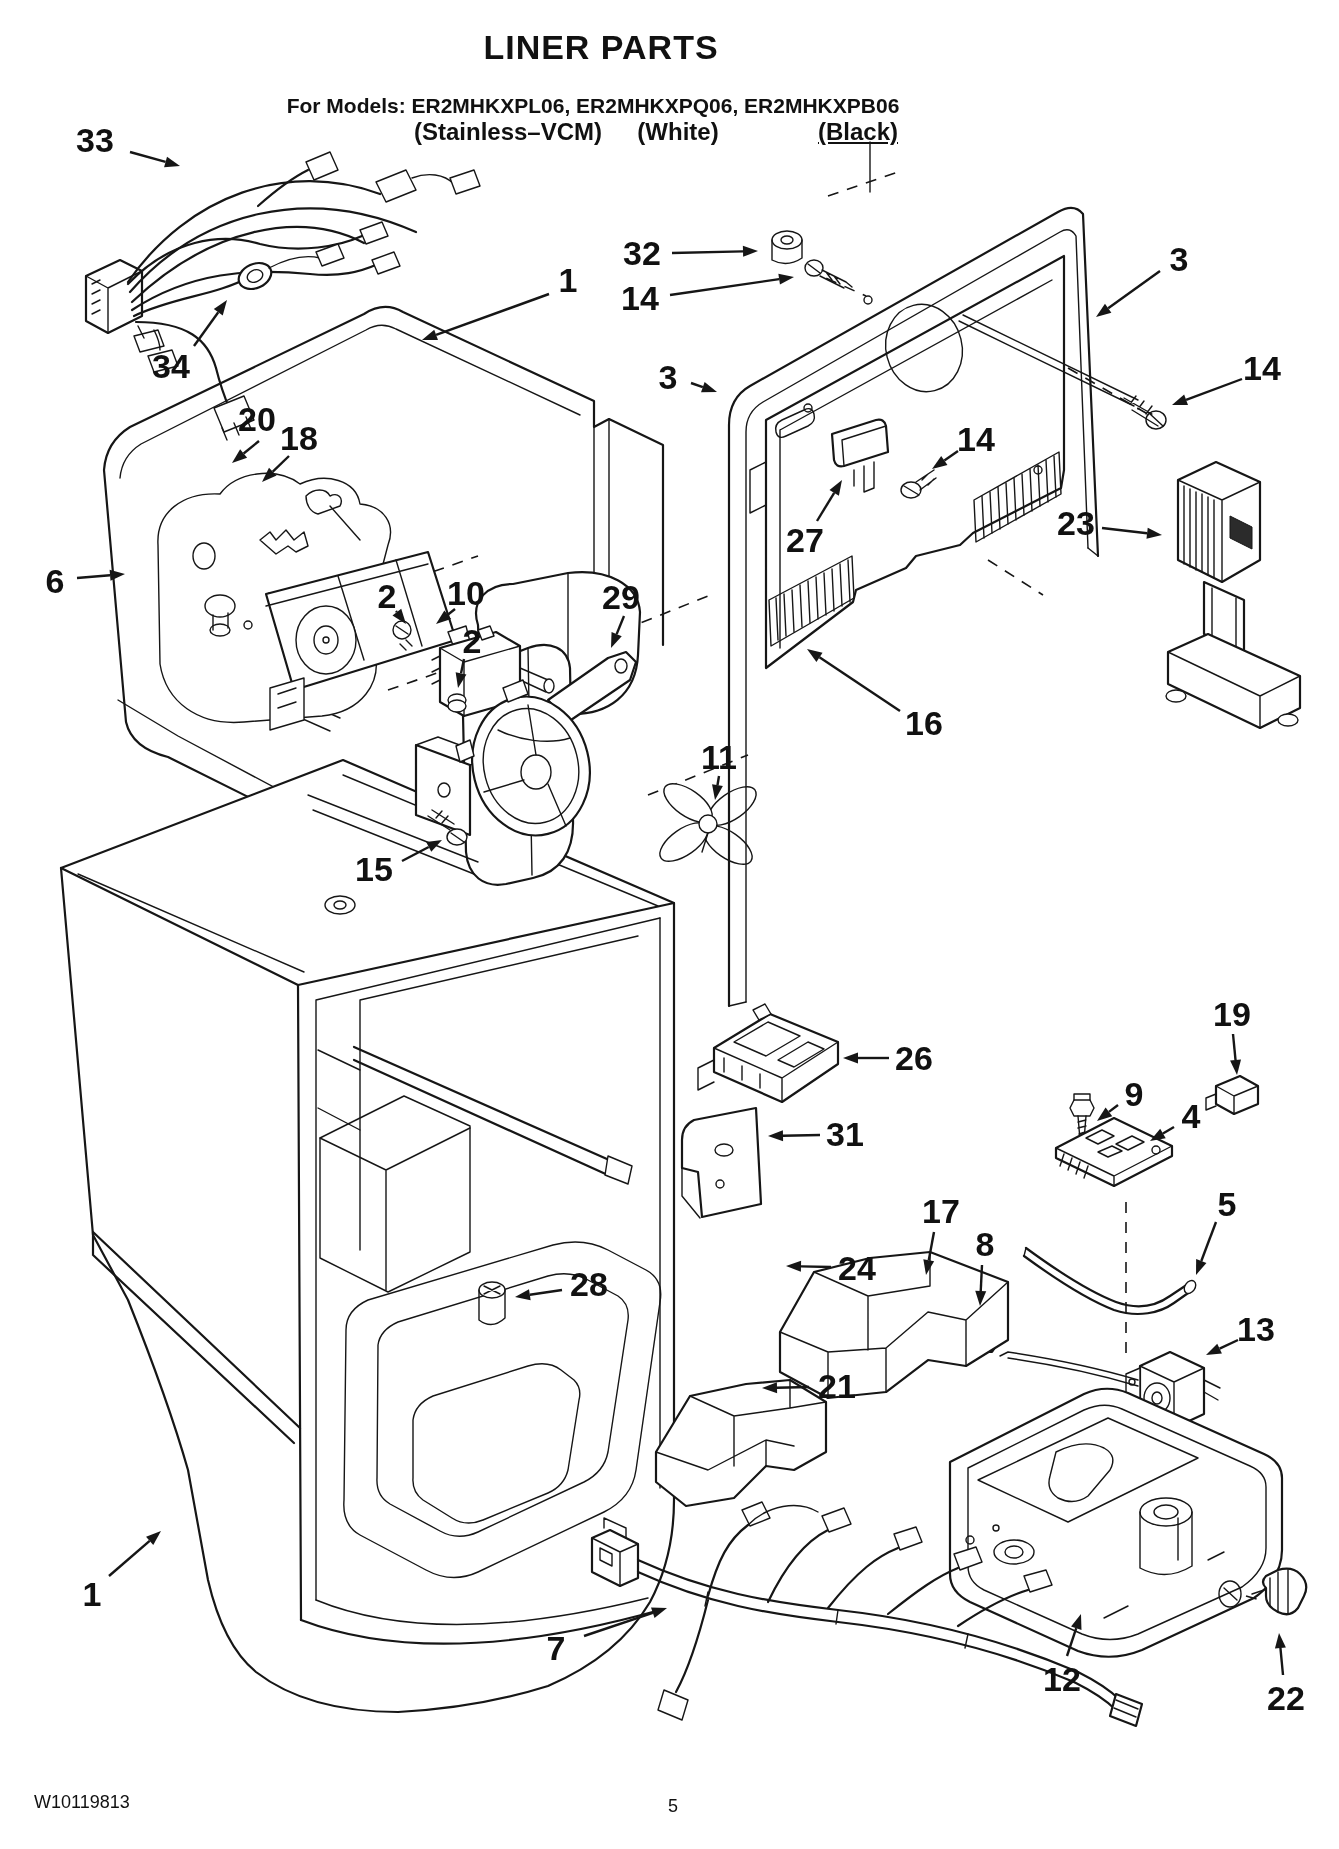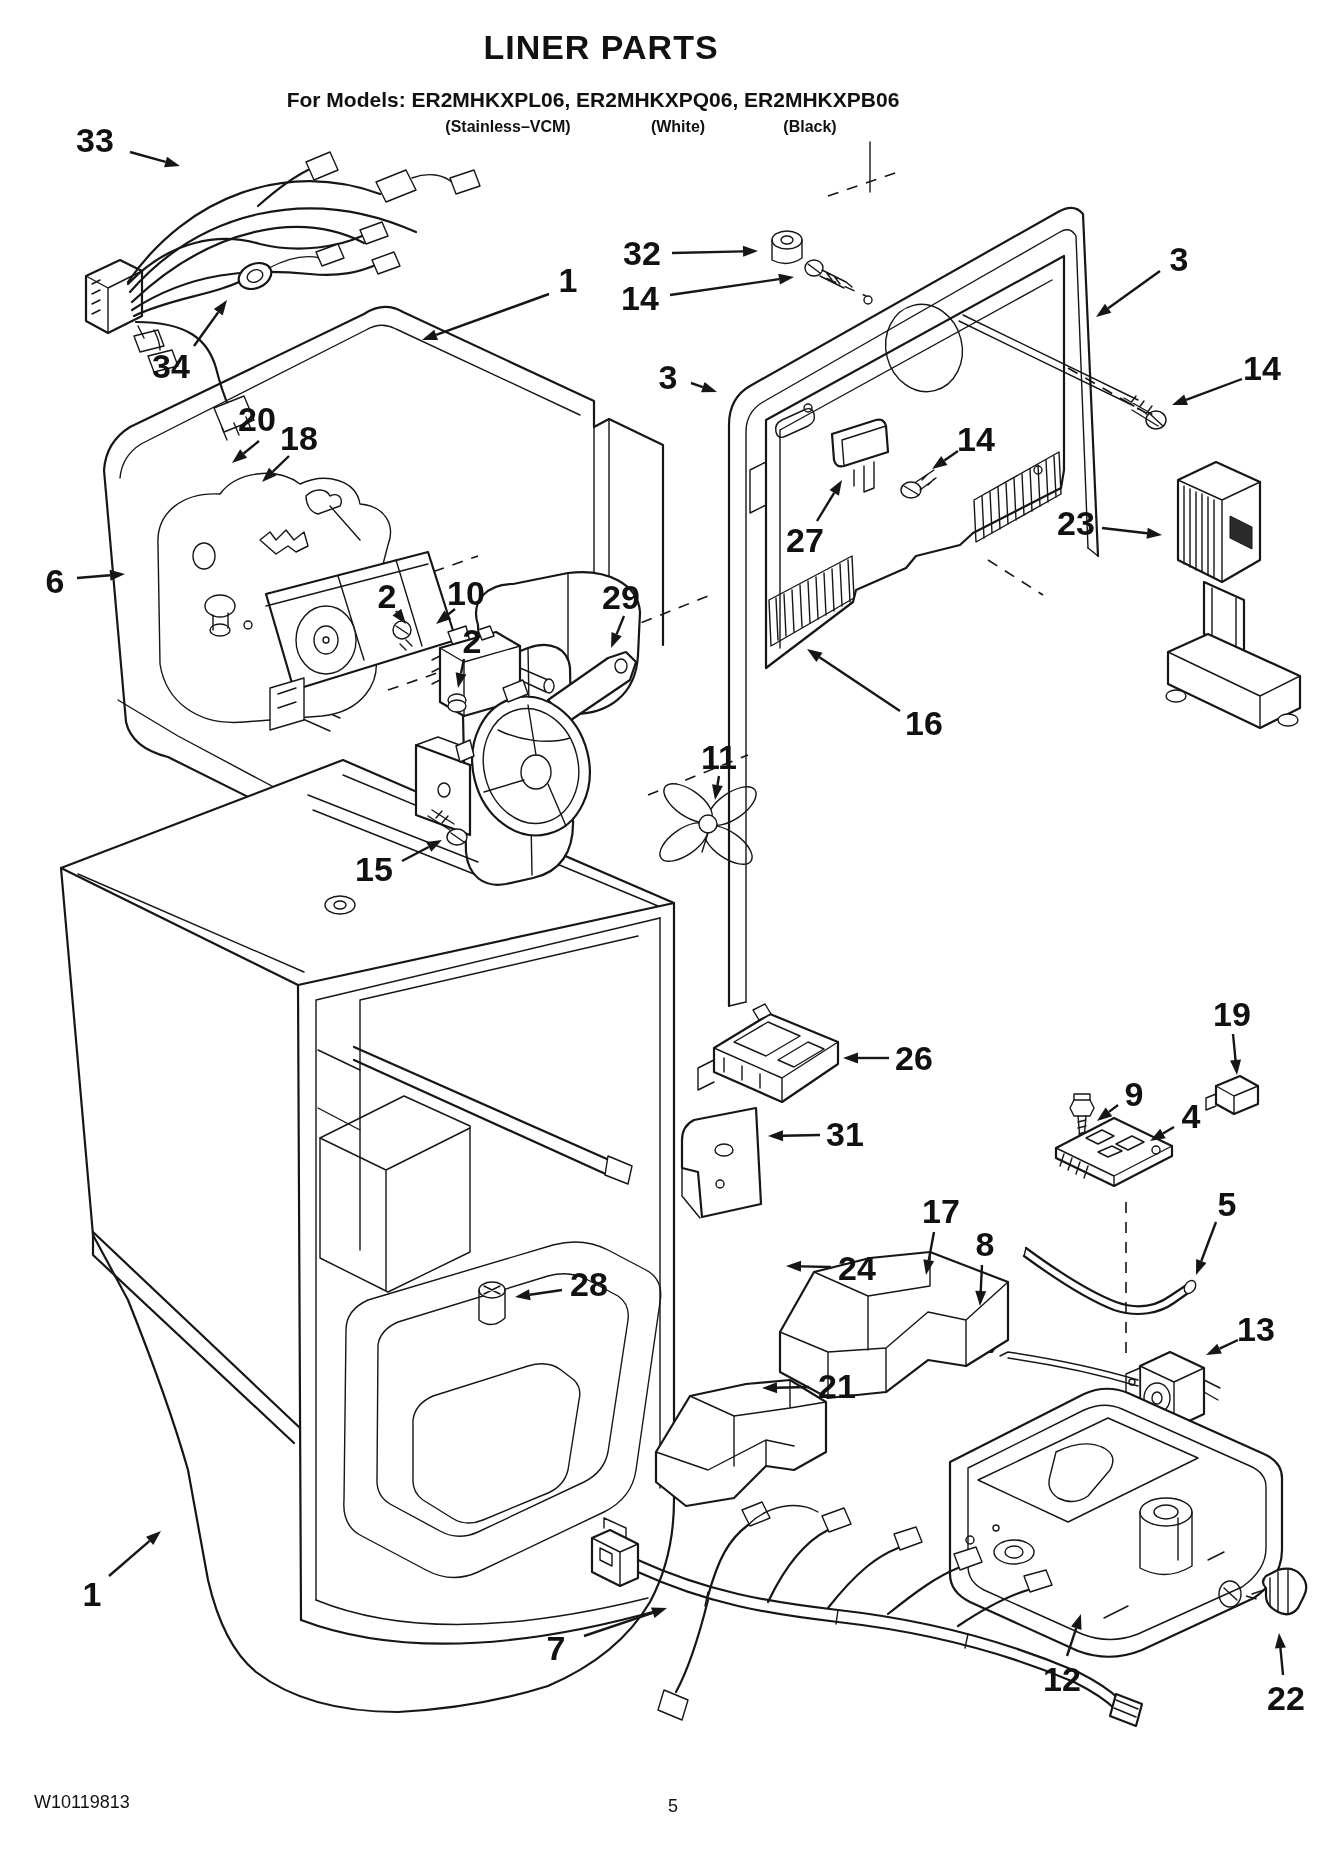--- a/index.html
+++ b/index.html
@@ -1,22 +1,22 @@
 <!DOCTYPE html>
 <html><head>
 <meta charset="utf-8">
 <style>
   html,body{margin:0;padding:0;background:#ffffff;}
   .page{position:relative;width:1339px;height:1849px;background:#fff;overflow:hidden;
         font-family:"Liberation Sans",sans-serif;color:#111;margin-left:8px;}
   .hdr{position:absolute;text-align:center;white-space:nowrap;transform:translateX(-50%);}
   #t-heading{left:593px;top:28px;font-size:34px;font-weight:bold;letter-spacing:1px;}
-  #t-models{left:585px;top:88px;font-size:21px;font-weight:bold;}
-  .finish{position:absolute;transform:translateX(-50%);top:118px;font-size:16px;font-weight:bold;white-space:nowrap;}
-  #fin0{left:500px;} #fin1{left:670px;} #fin2{left:802px;}
+  #t-models{left:585px;top:94px;font-size:21px;font-weight:bold;}
+  .finish{position:absolute;transform:translateX(-50%);top:118px;font-size:24px;font-weight:bold;white-space:nowrap;}
+  #fin0{left:500px;} #fin1{left:670px;} #fin2{left:850px;text-decoration:underline;}
   .ftr{position:absolute;font-size:18px;}
   #f-doc{left:26px;top:1792px;}
   #f-page{left:660px;top:1796px;}
   svg{position:absolute;left:0;top:0;}
   .ln{fill:none;stroke:#161616;stroke-width:2.2;stroke-linecap:round;stroke-linejoin:round;}
   .tn{fill:none;stroke:#161616;stroke-width:1.4;stroke-linecap:round;stroke-linejoin:round;}
   .wh{fill:#ffffff;stroke:#161616;stroke-width:2.2;stroke-linejoin:round;}
   .wt{fill:#ffffff;stroke:#161616;stroke-width:1.4;stroke-linejoin:round;}
   .dk{fill:#2b2b2b;stroke:#161616;stroke-width:1;}
   .dash{fill:none;stroke:#161616;stroke-width:1.6;stroke-dasharray:11 9;}

